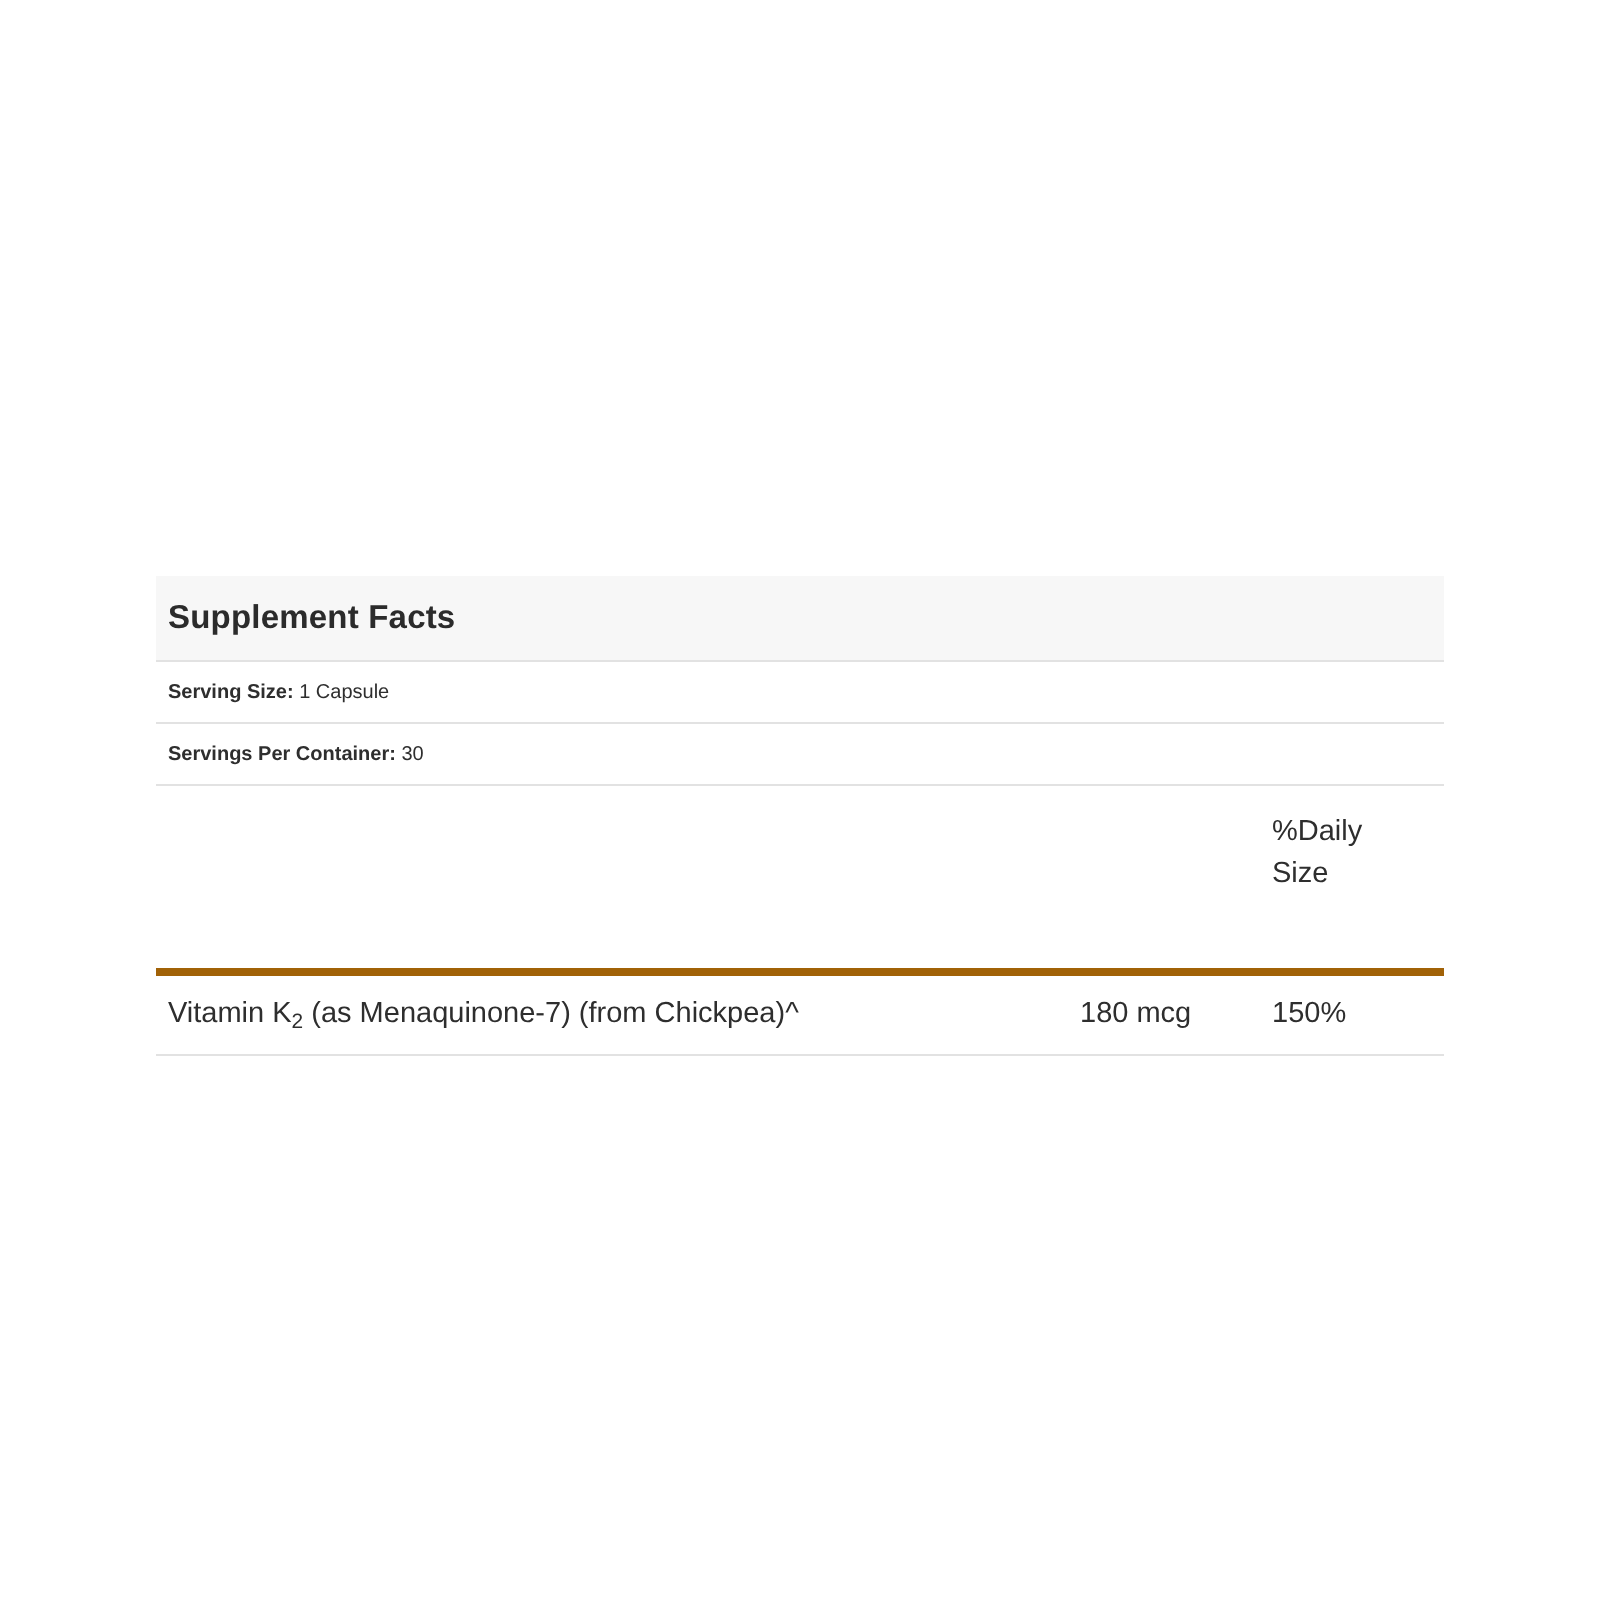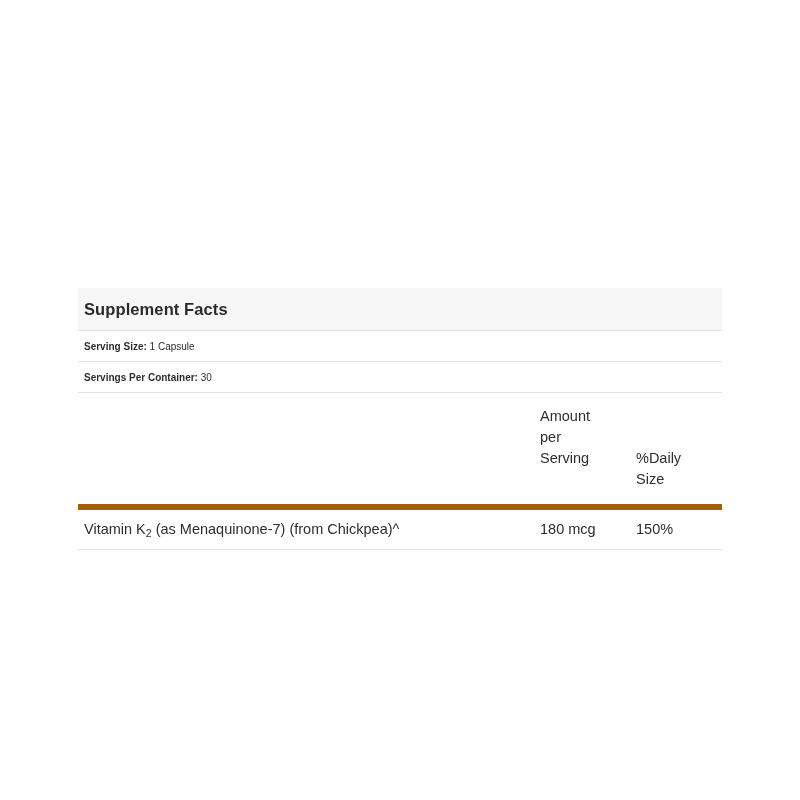--- a/index.html
+++ b/index.html
@@ -60,30 +60,30 @@
   }
   .col-amount {
     width: 96px;
     flex: 0 0 96px;
     line-height: 1.45;
   }
   .col-dv {
     width: 86px;
     flex: 0 0 86px;
     line-height: 1.45;
-    margin-top: 42px;
   }
 
   .nutrient-row {
-    border-top: 6px solid #a16207;
+    border-top: 4px solid #a16207;
     border-bottom: 1px solid #e2e2e2;
     display: flex;
     align-items: flex-start;
     padding: 11px 0 12px 6px;
     font-size: 14.5px;
+    margin-top: 22px;
   }
   .nutrient-name {
     flex: 1 1 auto;
   }
   .nutrient-amount {
     width: 96px;
     flex: 0 0 96px;
     margin-left: -6px;
     padding-left: 6px;
   }
@@ -111,25 +111,20 @@
     <span class="normal">1 Capsule</span>
   </div>
 
   <div class="row row-strong">
     <span>Servings Per Container:</span>
     <span class="normal">30</span>
   </div>
 
   <div class="col-head">
     <div class="spacer"></div>
-    <div class="col-amount">
-      <div>Amount</div>
-      <div>per</div>
-      <div>Serving</div>
-    </div>
     <div class="col-dv">
       <div>%Daily</div>
       <div>Size</div>
     </div>
   </div>
 
   <div class="nutrient-row">
     <div class="nutrient-name"><span>Vitamin K</span><sub>2</sub><span> (as Menaquinone-7) (from Chickpea)^</span></div>
     <div class="nutrient-amount">180 mcg</div>
     <div class="nutrient-dv">150%</div>

